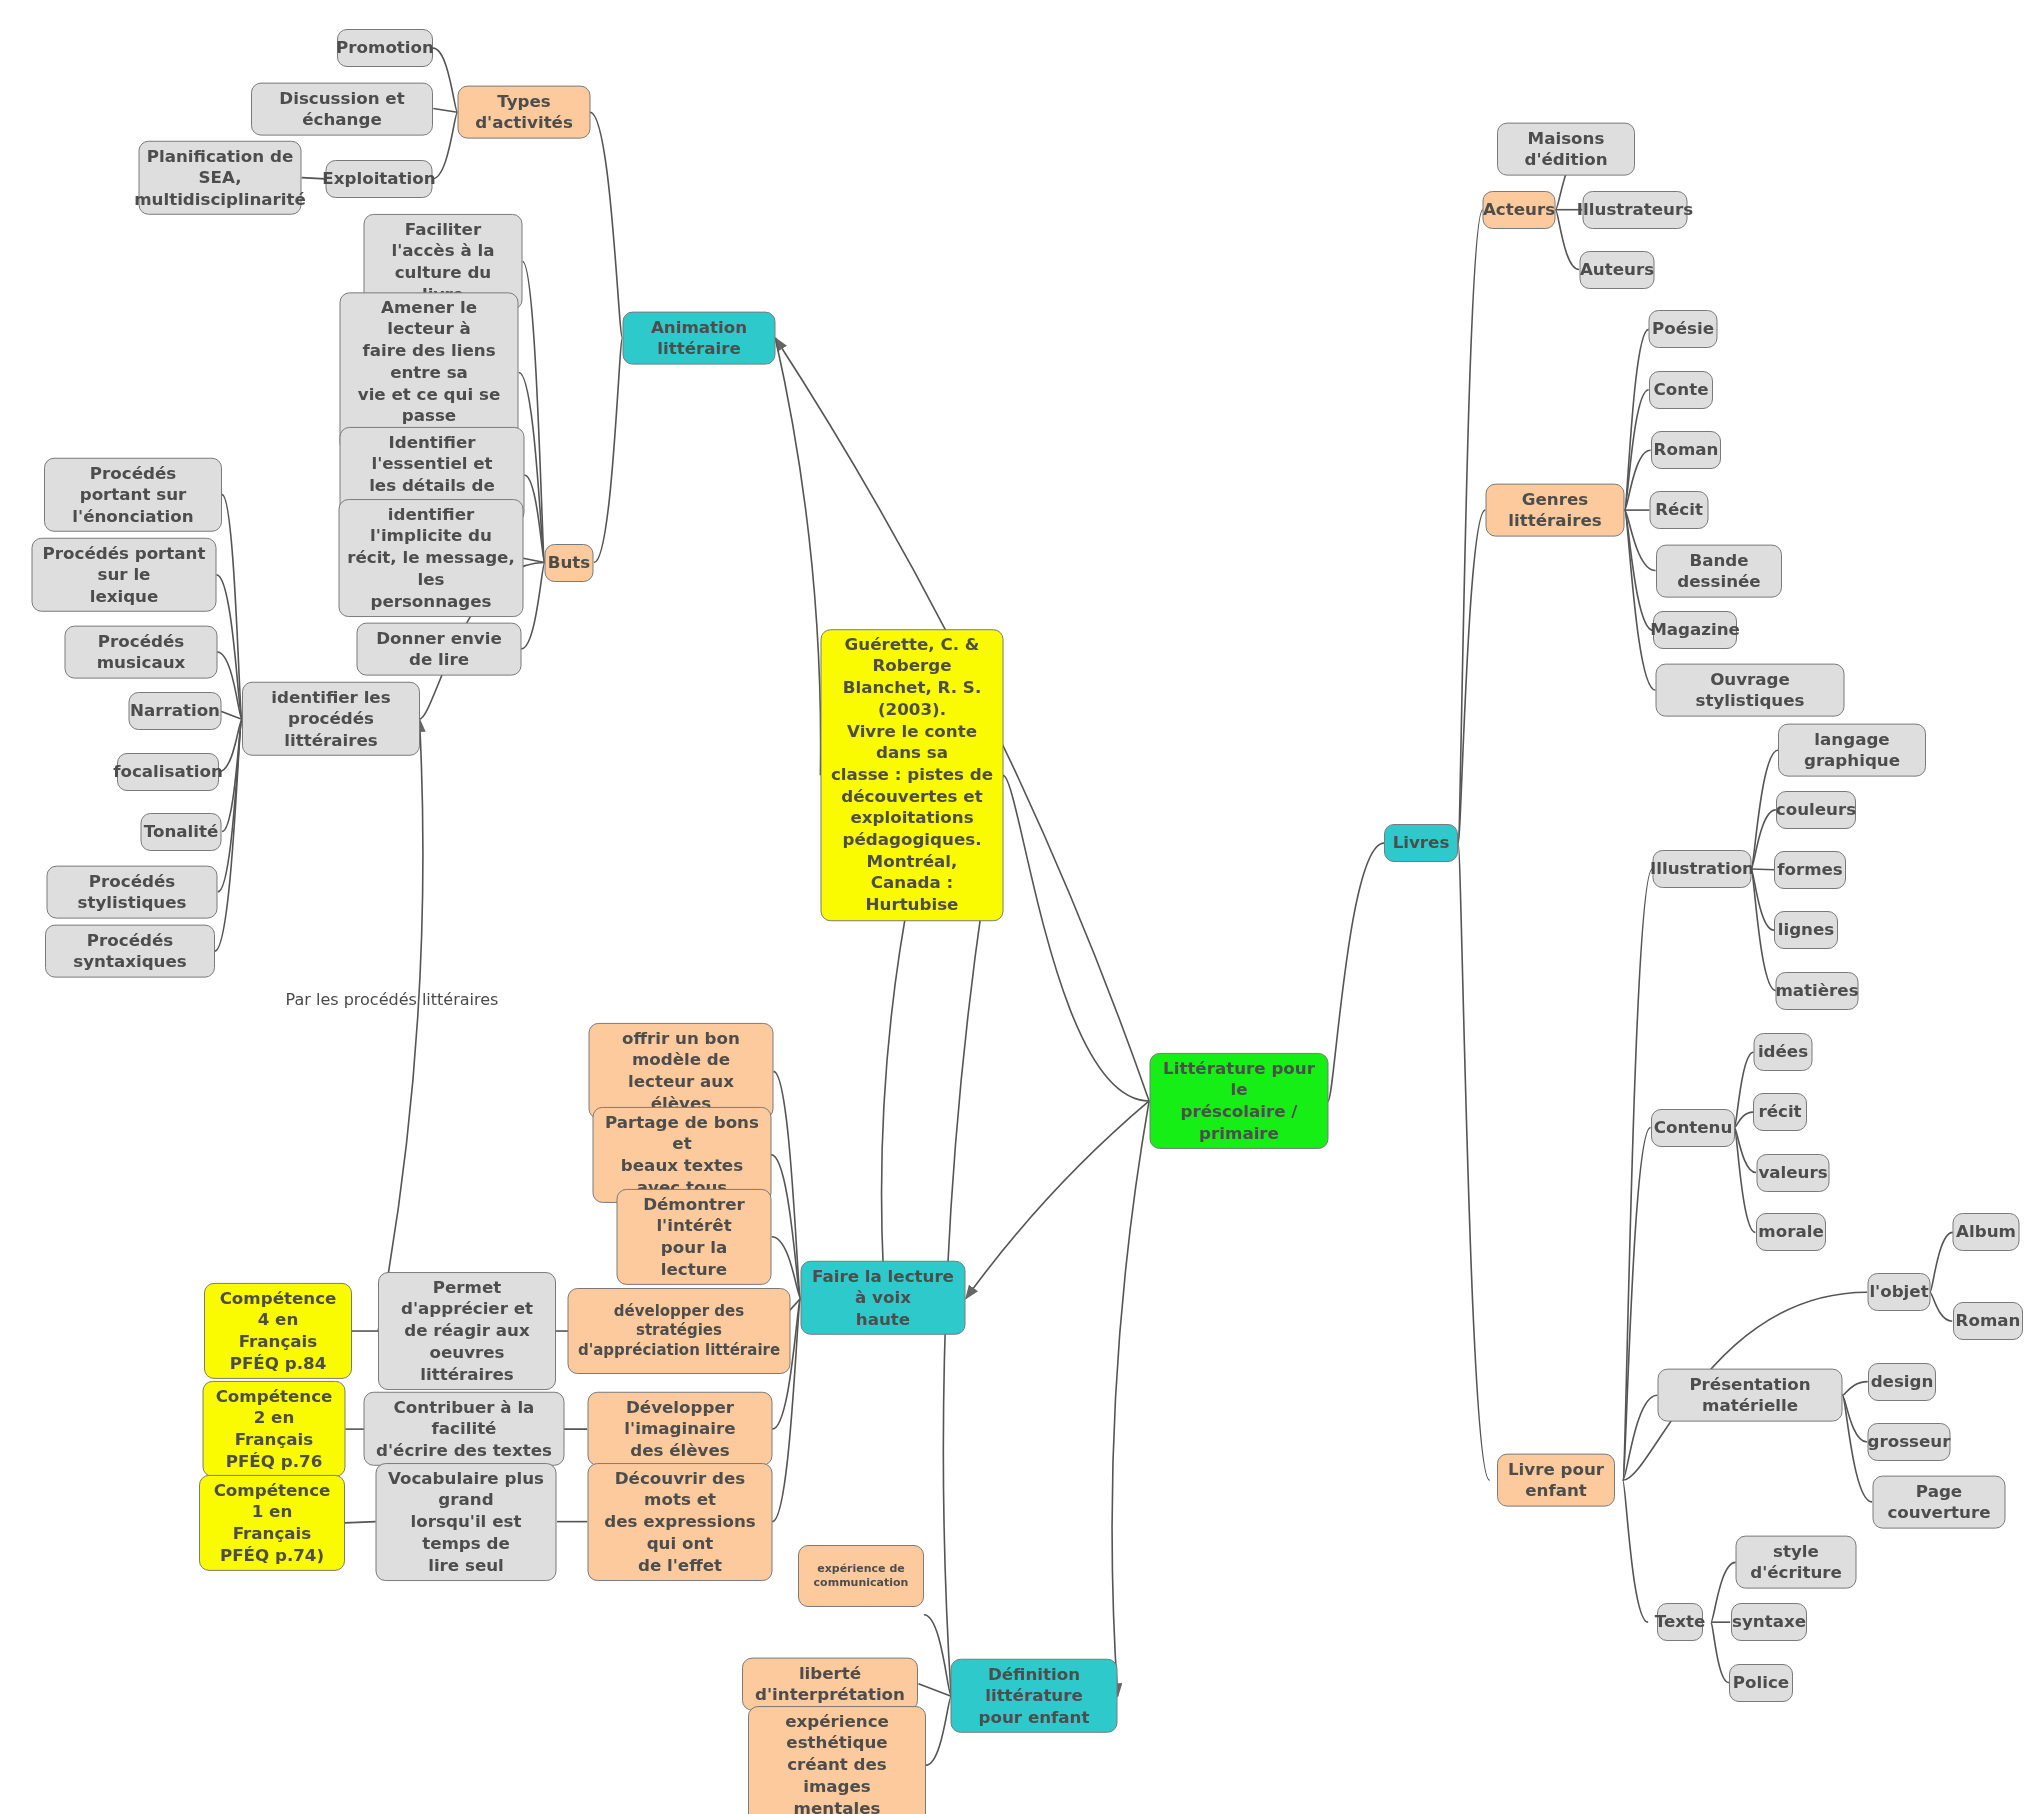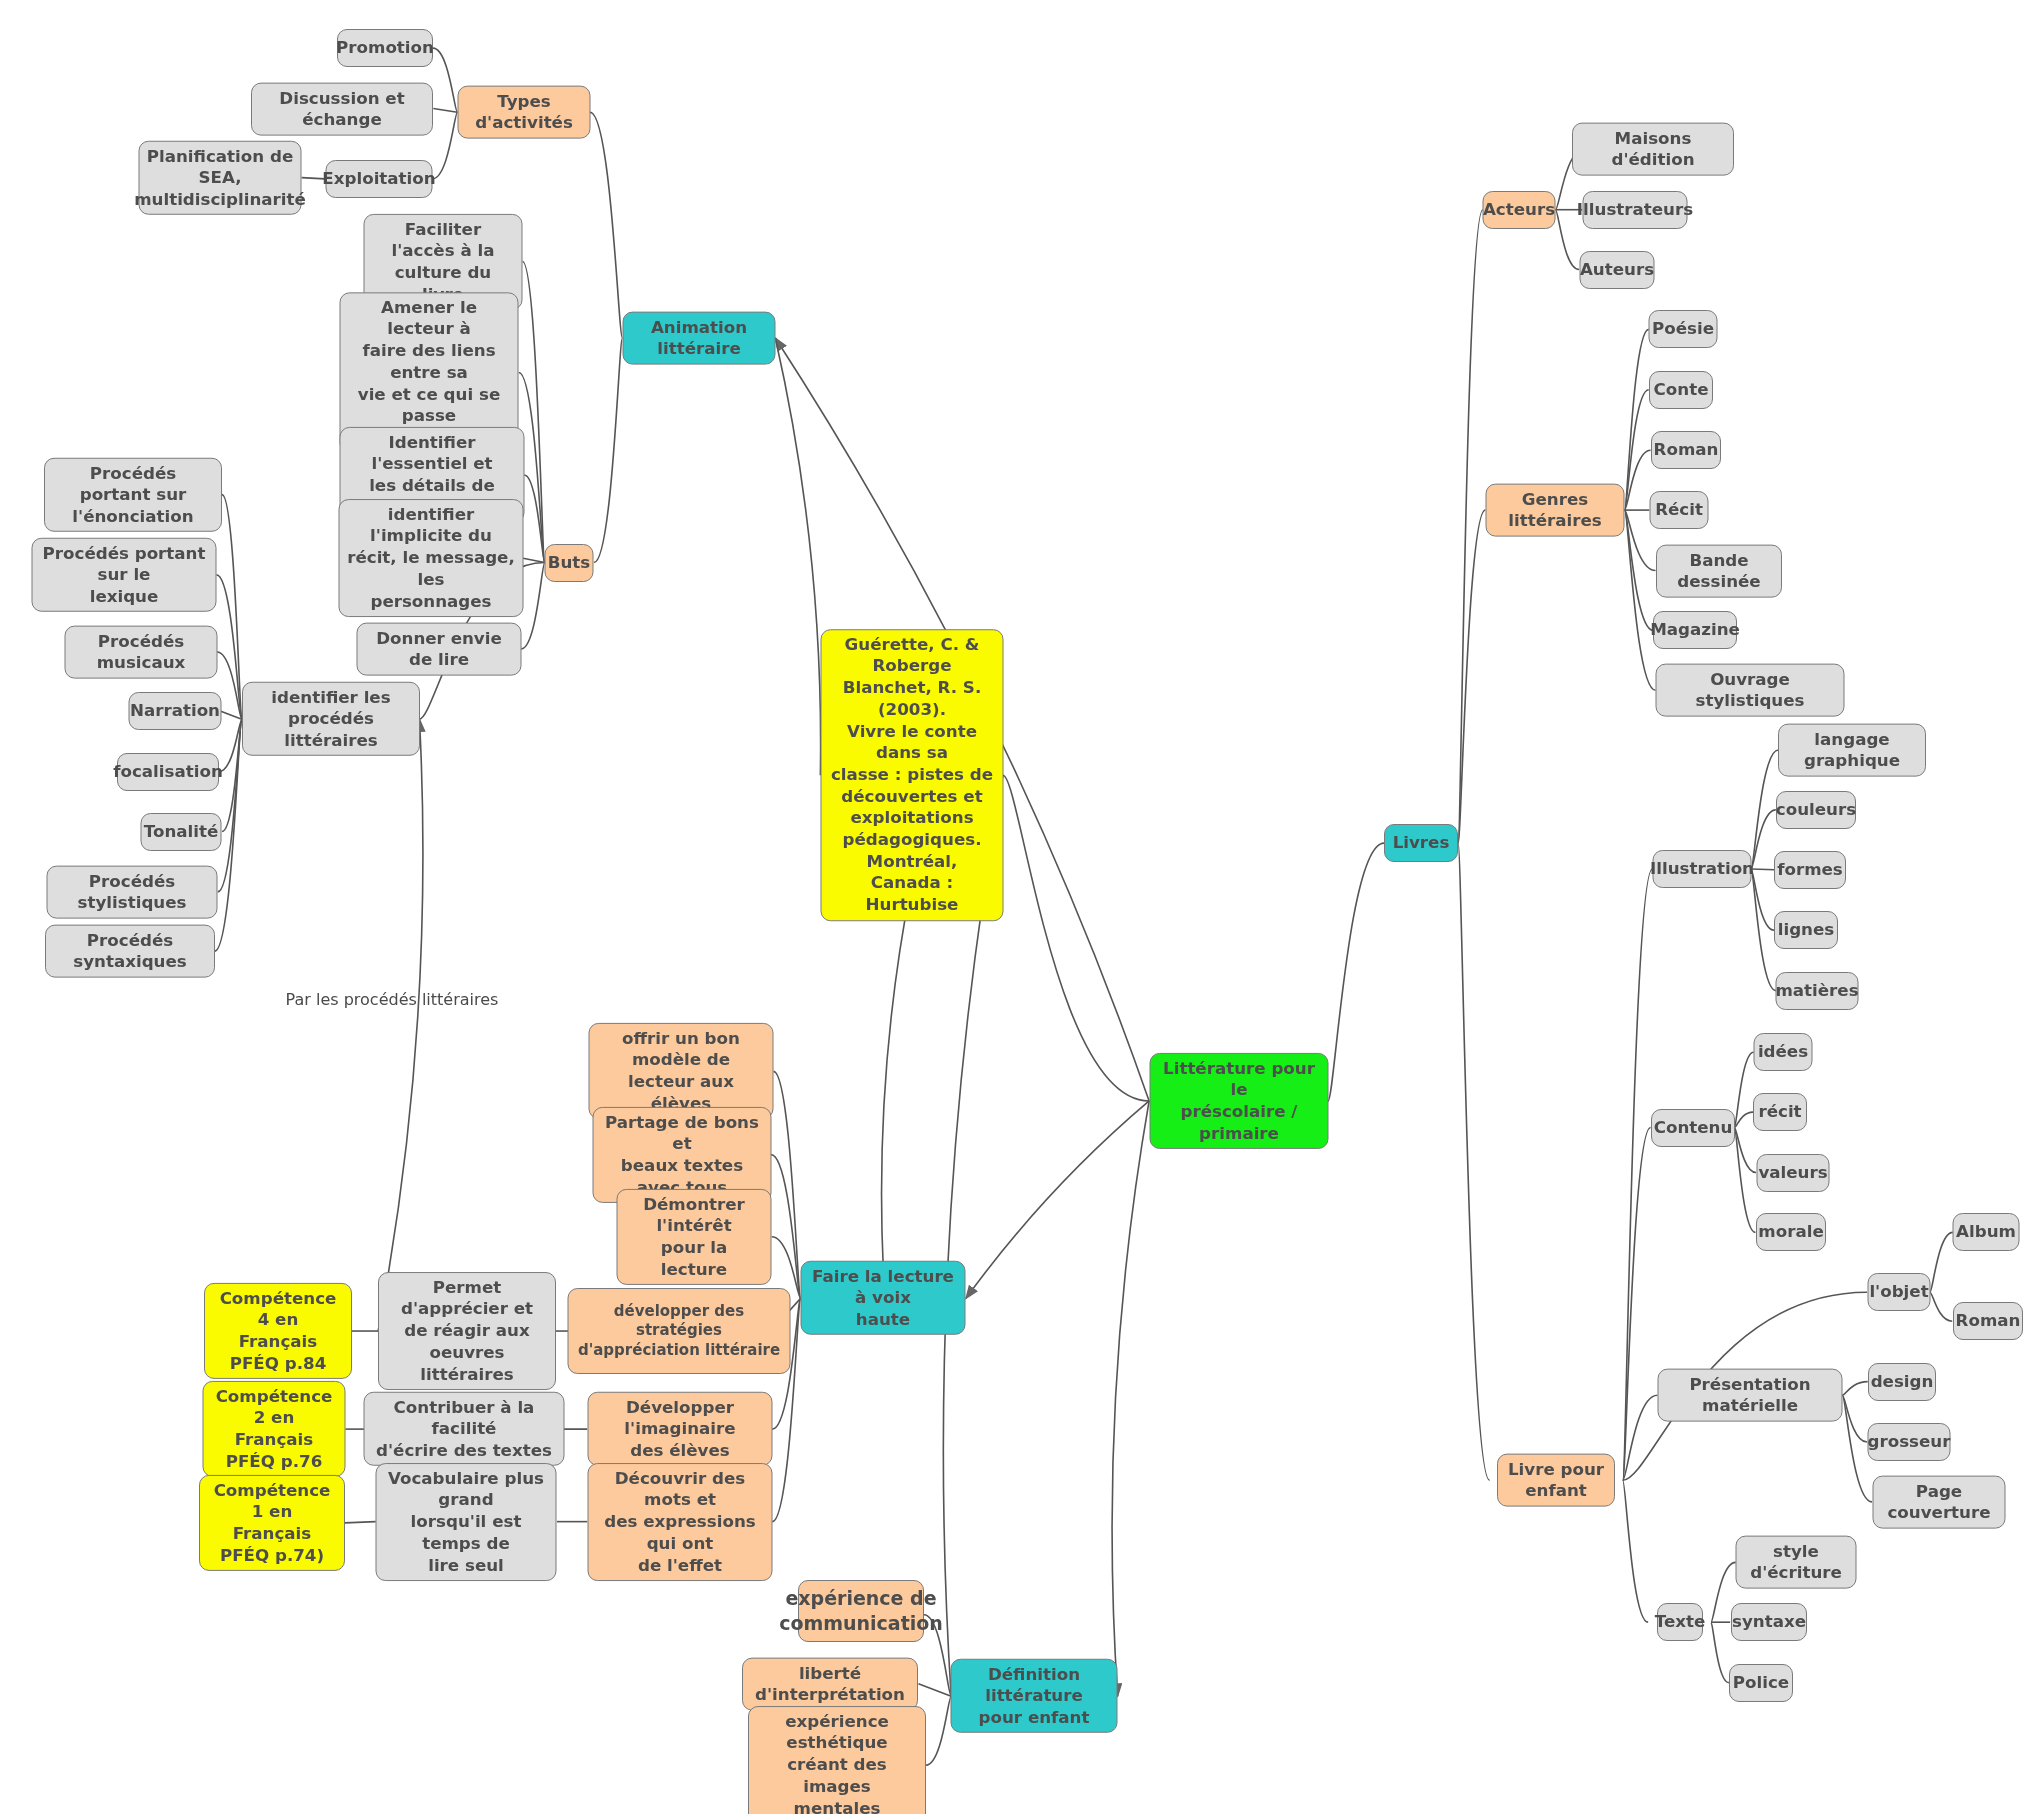--- a/index.html
+++ b/index.html
@@ -183,21 +183,21 @@
 classe : pistes de
 découvertes et
 exploitations
 pédagogiques.
 Montréal, Canada :
 Hurtubise</div>
       <div class="node n-green" style="left: 1239px; top: 1101px; width: 179px; min-height: 59px; font-size: 16.7px;">Littérature pour le
 préscolaire / primaire</div>
       <div class="node n-teal" style="left: 1421px; top: 843px; width: 74px; min-height: 38px; font-size: 16.7px;">Livres</div>
       <div class="node n-orange" style="left: 1519px; top: 210px; width: 73px; min-height: 38px; font-size: 16.7px;">Acteurs</div>
-      <div class="node n-grey" style="left: 1653px; top: 149px; width: 162px; min-height: 38px; font-size: 16.7px;">Maisons d'édition</div>
+      <div class="node n-grey" style="left: 1566px; top: 149px; width: 138px; min-height: 38px; font-size: 16.7px;">Maisons d'édition</div>
       <div class="node n-grey" style="left: 1635px; top: 210px; width: 105px; min-height: 38px; font-size: 16.7px;">Illustrateurs</div>
       <div class="node n-grey" style="left: 1617px; top: 270px; width: 75px; min-height: 38px; font-size: 16.7px;">Auteurs</div>
       <div class="node n-orange" style="left: 1555px; top: 510px; width: 139px; min-height: 38px; font-size: 16.7px;">Genres littéraires</div>
       <div class="node n-grey" style="left: 1683px; top: 329px; width: 69px; min-height: 38px; font-size: 16.7px;">Poésie</div>
       <div class="node n-grey" style="left: 1681px; top: 390px; width: 64px; min-height: 38px; font-size: 16.7px;">Conte</div>
       <div class="node n-grey" style="left: 1686px; top: 450px; width: 70px; min-height: 38px; font-size: 16.7px;">Roman</div>
       <div class="node n-grey" style="left: 1679px; top: 510px; width: 59px; min-height: 38px; font-size: 16.7px;">Récit</div>
       <div class="node n-grey" style="left: 1719px; top: 571px; width: 126px; min-height: 38px; font-size: 16.7px;">Bande dessinée</div>
       <div class="node n-grey" style="left: 1695px; top: 630px; width: 84px; min-height: 38px; font-size: 16.7px;">Magazine</div>
       <div class="node n-grey" style="left: 1750px; top: 690px; width: 189px; min-height: 38px; font-size: 16.7px;">Ouvrage stylistiques</div>
@@ -247,21 +247,21 @@
       <div class="node n-orange" style="left: 680px; top: 1429px; width: 185px; min-height: 62px; font-size: 16.7px;">Développer l'imaginaire
 des élèves</div>
       <div class="node n-yellow" style="left: 272px; top: 1523px; width: 146px; min-height: 62px; font-size: 16.7px;">Compétence 1 en
 Français PFÉQ p.74)</div>
       <div class="node n-grey" style="left: 466px; top: 1522px; width: 181px; min-height: 86px; font-size: 16.7px;">Vocabulaire plus grand
 lorsqu'il est temps de
 lire seul</div>
       <div class="node n-orange" style="left: 680px; top: 1522px; width: 185px; min-height: 86px; font-size: 16.7px;">Découvrir des mots et
 des expressions qui ont
 de l'effet</div>
-      <div class="node n-orange" style="left: 861px; top: 1611px; width: 126px; min-height: 62px; font-size: 19px;">expérience de
+      <div class="node n-orange" style="left: 861px; top: 1576px; width: 126px; min-height: 62px; font-size: 11px;">expérience de
 communication</div>
       <div class="node n-orange" style="left: 830px; top: 1684px; width: 176px; min-height: 38px; font-size: 16.7px;">liberté d'interprétation</div>
       <div class="node n-teal" style="left: 1034px; top: 1696px; width: 167px; min-height: 59px; font-size: 16.7px;">Définition littérature
 pour enfant</div>
       <div class="node n-orange" style="left: 837px; top: 1765px; width: 178px; min-height: 86px; font-size: 16.7px;">expérience esthétique
 créant des images
 mentales</div>
     </div>
   <div id="label-layer">
       <div class="free-label" style="left: 392px; top: 999px; font-size: 16px;">Par les procédés littéraires</div>

